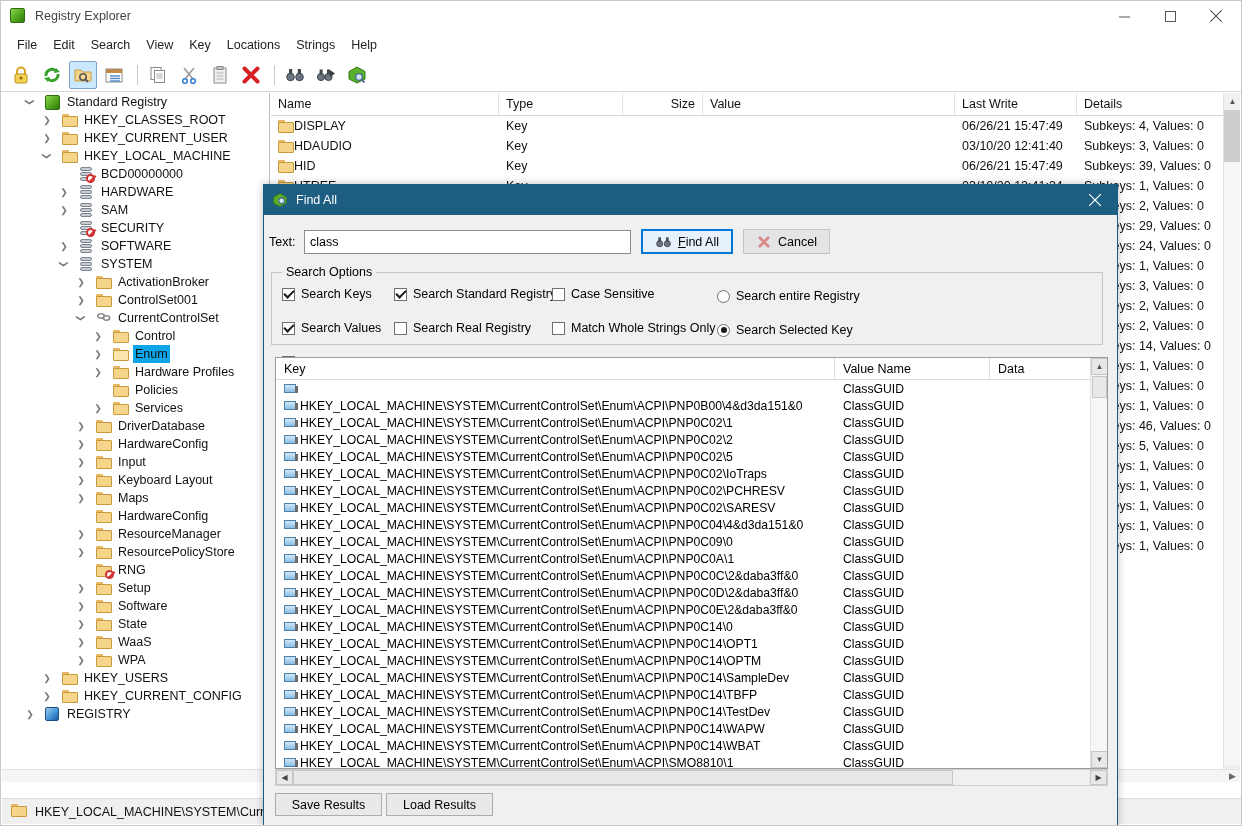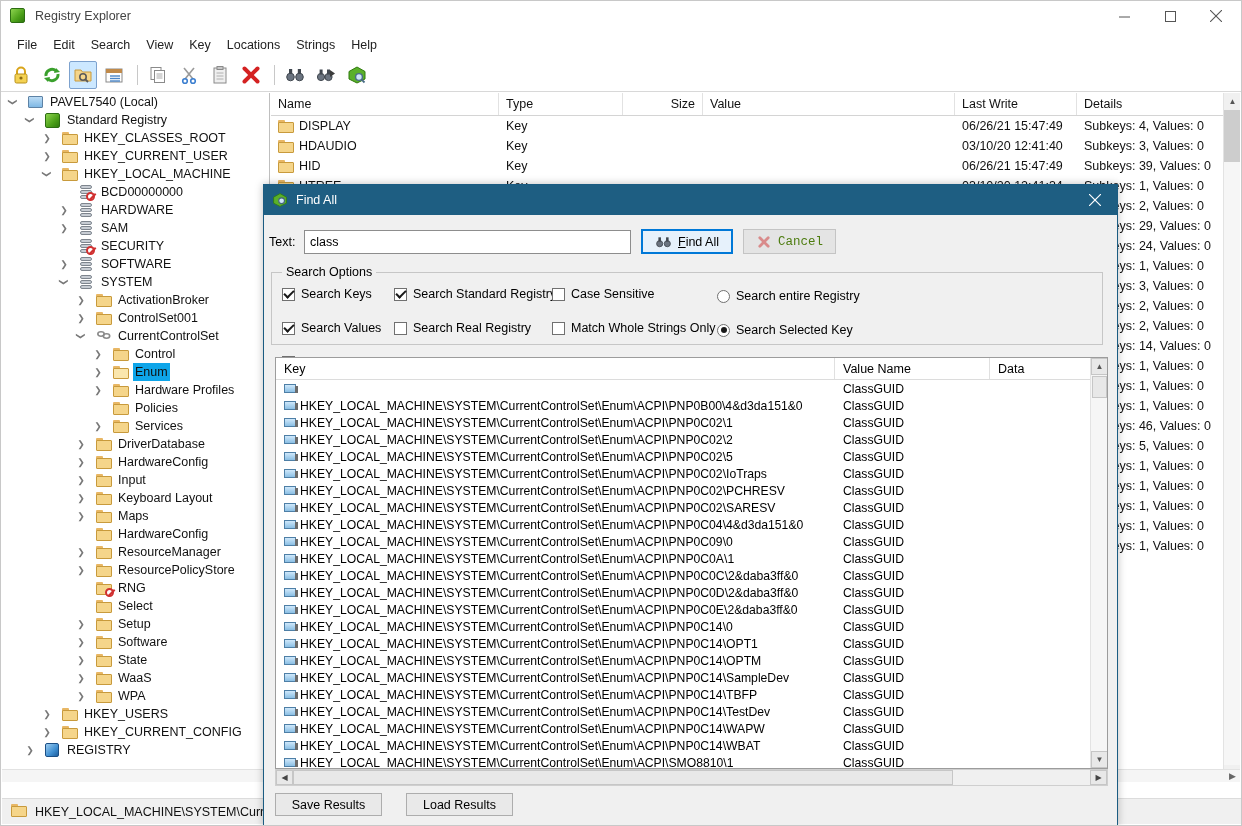--- a/index.html
+++ b/index.html
@@ -105,21 +105,21 @@
   .col-type { width: 124px; }
   .col-size { width: 80px; justify-content: flex-end; }
   .col-value { width: 252px; }
   .col-lw { width: 122px; }
   .col-det { flex: 1; }
   .lrow {
     display: flex; height: 20px; font-size: 12.5px; color: #111;
     align-items: center;
   }
   .lrow > div { padding: 0 7px; display: flex; align-items: center; }
-  .lrow .col-name { gap: 5px; }
+  .lrow .col-name { }
   #list-vscroll {
     position: absolute; right: 0; top: 0; width: 17px; height: 689px;
     background: #f6f6f6; border-left: 1px solid #e3e3e3;
   }
   .sb-arrow {
     width: 17px; height: 17px; display: flex; align-items: center;
     justify-content: center; color: #555; font-size: 8px; background: #f0f0f0;
   }
   #list-vthumb {
     position: absolute; top: 17px; left: 0; width: 17px; height: 52px;
@@ -167,21 +167,21 @@
     width: 327px; height: 24px; border: 1px solid #8d8d8d; background: #fff;
     font-family: "Liberation Sans", sans-serif; font-size: 12.5px;
     padding: 0 5px; color: #000;
   }
   .dbtn {
     height: 25px; margin-left: 10px; padding: 0 12px;
     display: flex; align-items: center; gap: 6px;
     background: #e9e9e9; border: 1px solid #adadad; font-size: 12.5px;
   }
   .dbtn.primary { border: 2px solid #0078d7; background: #e6f1fb; }
-  .dbtn.disabled { color: #4d7c0f; background: #e4e4e4; border-color: #c4c4c4; font-family: Liberation Mono, monospace; }
+  .dbtn.disabled { color: #000000; background: #e4e4e4; border-color: #c4c4c4; }
   .uline { text-decoration: underline; }
 
   fieldset#search-options {
     margin-top: 11px; border: 1px solid #c6c6c6; padding: 8px 10px 12px 10px;
     position: relative; height: 80px;
   }
   fieldset#search-options legend { font-size: 12.5px; padding: 0 4px; }
   #opt-grid { display: flex; position: relative; height: 64px; }
   .opt-col { display: flex; flex-direction: column; gap: 20px; }
   .c1 { width: 112px; }
@@ -245,21 +245,21 @@
   #res-hthumb {
     height: 15px; width: 660px; background: #e8e8e8;
     border: 1px solid #c6c6c6; margin-left: 17px;
   }
   .hs-arrow {
     width: 17px; height: 15px; display: flex; align-items: center;
     justify-content: center; font-size: 8px; color: #444;
     background: #e8e8e8; border: 1px solid #c6c6c6; position: absolute;
   }
   #dlg-footer {
-    position: absolute; left: 11px; top: 608px; display: flex; gap: 24px;
+    position: absolute; left: 11px; top: 608px; display: flex; gap: 4px;
   }
   .fbtn {
     width: 107px; height: 23px; background: #e9e9e9; border: 1px solid #adadad;
     font-size: 12.5px; display: flex; align-items: center;
     justify-content: center;
   }
 
   
   .folder { position: relative; width: 16px; height: 13px; }
   .folder .tab {
@@ -432,29 +432,20 @@
       <svg width="20" height="20" viewBox="0 0 20 20">
         <polygon points="10,2 18,6.5 18,14 10,18 2,14 2,6.5" fill="#5ab02a" stroke="#2f7a0d"></polygon>
         <circle cx="12" cy="12" r="3.4" fill="#cfe6f7" stroke="#4a6c86" stroke-width="1.4"></circle>
         <line x1="14.4" y1="14.4" x2="17.5" y2="17.5" stroke="#4a6c86" stroke-width="1.8"></line>
       </svg>
     </div>
   </div>
 
   <div id="tree-pane">
       <div class="tnode">
-        <span style="display:inline-block;width:4px;flex:none"></span>
-        <span class="exp">
-          <span style="display:inline-block;transform:rotate(90deg)">❯</span>
-        </span>
-        <span class="dots"></span>
-        <span class="ico"><span class="monitor" style="display:inline-block;margin-top:2px"></span></span>
-        <span class="lbl">PAVEL7540 (Local)</span>
-      </div>
-      <div class="tnode">
         <span style="display:inline-block;width:21px;flex:none"></span>
         <span class="exp">
           <span style="display:inline-block;transform:rotate(90deg)">❯</span>
         </span>
         <span class="dots"></span>
         <span class="ico"><span class="greencube" style="display:inline-block;margin-top:1px"></span></span>
         <span class="lbl">Standard Registry</span>
       </div>
       <div class="tnode">
         <span style="display:inline-block;width:38px;flex:none"></span>
@@ -639,27 +630,20 @@
         <span class="dots"></span>
         <span class="ico"><span class="folder" style="display:inline-block;margin-top:2px"><span class="tab"></span><span class="body"></span></span></span>
         <span class="lbl">ResourcePolicyStore</span>
       </div>
       <div class="tnode">
         <span style="display:inline-block;width:72px;flex:none"></span>
         <span class="exp"></span>
         <span class="dots"></span>
         <span class="ico"><span class="folder" style="display:inline-block;margin-top:2px;position:relative"><span class="tab"></span><span class="body"></span><span class="deny"></span></span></span>
         <span class="lbl">RNG</span>
-      </div>
-      <div class="tnode">
-        <span style="display:inline-block;width:72px;flex:none"></span>
-        <span class="exp"></span>
-        <span class="dots"></span>
-        <span class="ico"><span class="folder" style="display:inline-block;margin-top:2px"><span class="tab"></span><span class="body"></span></span></span>
-        <span class="lbl">Select</span>
       </div>
       <div class="tnode">
         <span style="display:inline-block;width:72px;flex:none"></span>
         <span class="exp">❯</span>
         <span class="dots"></span>
         <span class="ico"><span class="folder" style="display:inline-block;margin-top:2px"><span class="tab"></span><span class="body"></span></span></span>
         <span class="lbl">Setup</span>
       </div>
       <div class="tnode">
         <span style="display:inline-block;width:72px;flex:none"></span>

